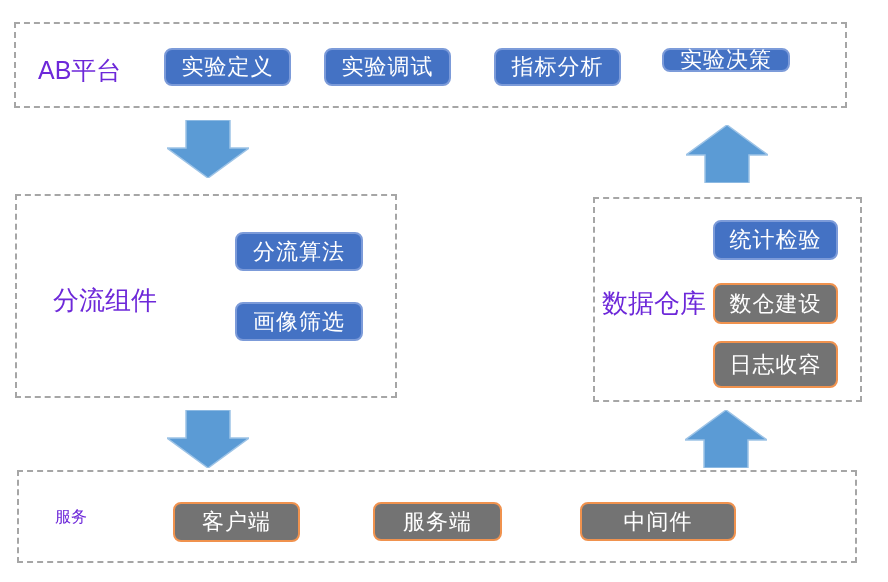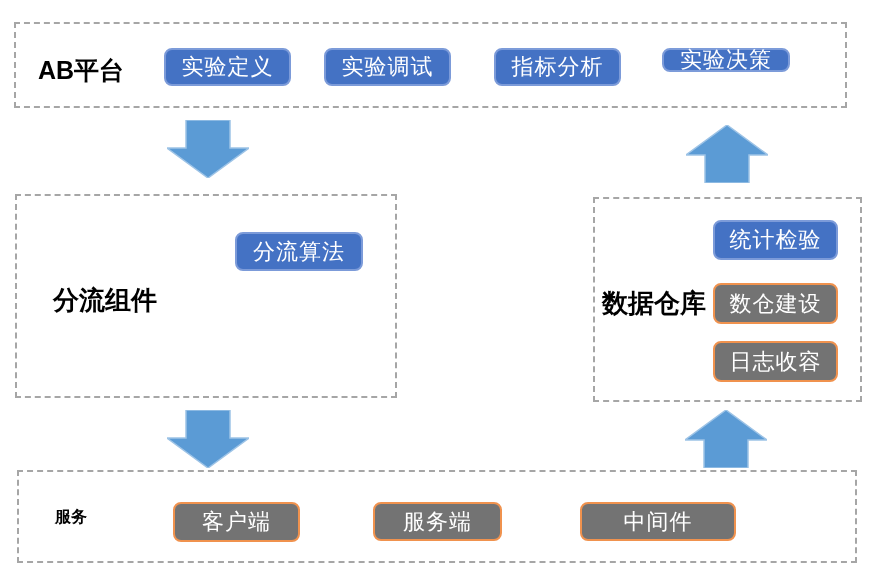--- a/index.html
+++ b/index.html
@@ -11,22 +11,22 @@
     overflow:hidden;
   }
   .dashed-box{
     position:absolute;
     border:2px dashed #a6a6a6;
     box-sizing:border-box;
     background:#ffffff;
   }
   .section-title{
     position:absolute;
-    color:#000000;
-    font-weight:700;
+    color:#6d28d9;
+    font-weight:400;
     white-space:nowrap;
   }
   .pill{
     position:absolute;
     display:flex;
     align-items:center;
     justify-content:center;
     color:#ffffff;
     font-size:22px;
     border-radius:8px;
@@ -63,26 +63,27 @@
     <polygon points="19,0 63,0 63,28 82,28 41,58 0,28 19,28" fill="#5b9bd5" stroke="#9dc3e6" stroke-width="1.5"></polygon>
   </svg>
 
   <svg class="arrow" style="left:686px;top:125px;" viewBox="0 0 82 58">
     <polygon points="41,0 82,30 63,30 63,58 19,58 19,30 0,30" fill="#5b9bd5" stroke="#9dc3e6" stroke-width="1.5"></polygon>
   </svg>
 
   <div class="dashed-box" style="left:15px;top:194px;width:382px;height:204px;"></div>
   <div class="section-title" style="left:53px;top:283px;font-size:26px;">分流组件</div>
   <div class="pill blue" style="left:235px;top:232px;width:128px;height:39px;">分流算法</div>
+  <div class="pill blue" style="left:235px;top:302px;width:128px;height:39px;">画像筛选</div>
 
   <div class="dashed-box" style="left:593px;top:197px;width:269px;height:205px;"></div>
   <div class="section-title" style="left:602px;top:286px;font-size:26px;">数据仓库</div>
   <div class="pill blue" style="left:713px;top:220px;width:125px;height:40px;">统计检验</div>
   <div class="pill orange" style="left:713px;top:283px;width:125px;height:41px;">数仓建设</div>
-  <div class="pill orange" style="left:713px;top:341px;width:125px;height:41px;">日志收容</div>
+  <div class="pill orange" style="left:713px;top:341px;width:125px;height:47px;">日志收容</div>
 
   <svg class="arrow" style="left:167px;top:410px;" viewBox="0 0 82 58">
     <polygon points="19,0 63,0 63,28 82,28 41,58 0,28 19,28" fill="#5b9bd5" stroke="#9dc3e6" stroke-width="1.5"></polygon>
   </svg>
 
   <svg class="arrow" style="left:685px;top:410px;" viewBox="0 0 82 58">
     <polygon points="41,0 82,30 63,30 63,58 19,58 19,30 0,30" fill="#5b9bd5" stroke="#9dc3e6" stroke-width="1.5"></polygon>
   </svg>
 
   <div class="dashed-box" style="left:17px;top:470px;width:840px;height:93px;"></div>

